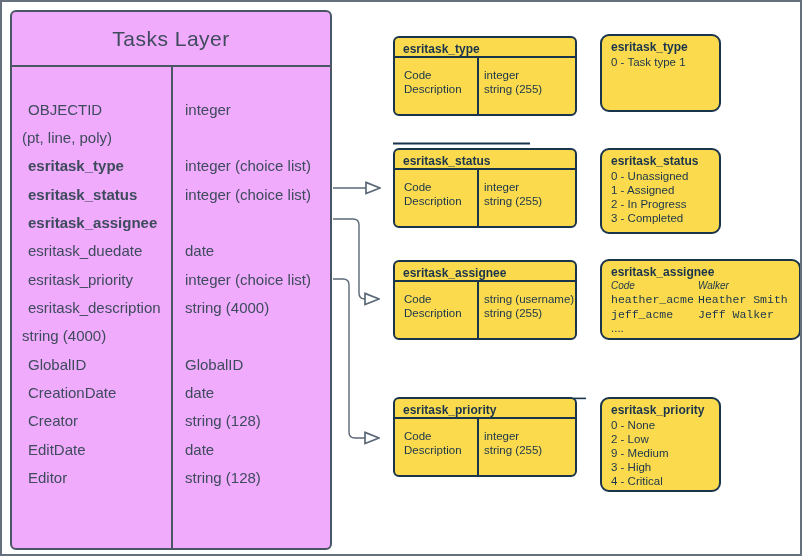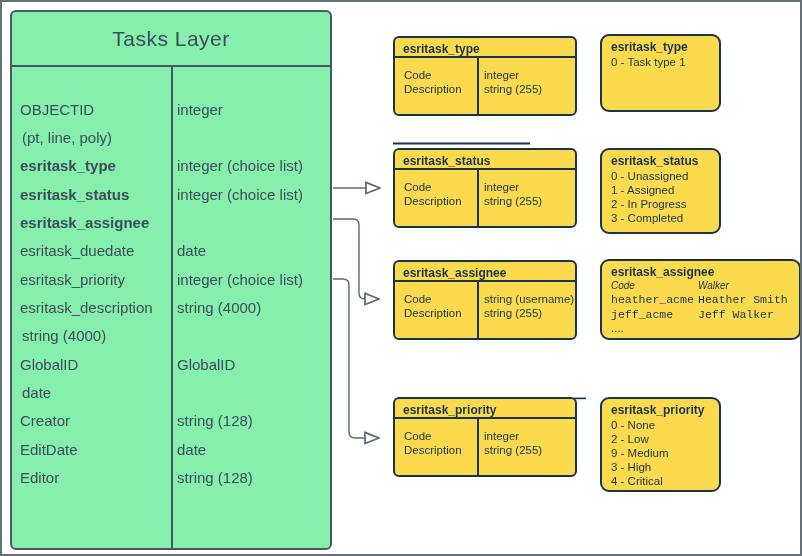--- a/index.html
+++ b/index.html
@@ -1,27 +1,27 @@
 <!DOCTYPE html>
 <html><head>
 <meta charset="utf-8">
 <style>
   html,body{margin:0;padding:0;background:#e8e8e8;font-family:"Liberation Sans",sans-serif;}
   .canvas{position:relative;width:802px;height:556px;box-sizing:border-box;background:#ffffff;
           border:2px solid #66707c;overflow:hidden;}
 
   
   .main-table{position:absolute;left:8px;top:8px;width:322px;height:540px;box-sizing:border-box;
-              background:#86efac;border:2px solid #4a5663;border-radius:6px;color:#3e4b5c;}
+              background:#f0abfc;border:2px solid #4a5663;border-radius:6px;color:#3e4b5c;}
   .main-title{height:53px;line-height:53px;text-align:center;font-size:21px;letter-spacing:.5px;
               border-bottom:2px solid #4a5663;}
   .col-divider{position:absolute;left:159px;top:55px;bottom:0;width:1.5px;background:#4a5663;}
   .rows{position:absolute;left:0;right:0;top:83px;}
   .row{display:flex;align-items:center;height:28.35px;font-size:15px;}
-  .fname{flex:0 0 147px;padding-left:8px;white-space:nowrap;}
+  .fname{flex:0 0 147px;padding-left:16px;white-space:nowrap;}
   .ftype{padding-left:10px;white-space:nowrap;}
   .bold{font-weight:bold;}
 
   
   .dbox{position:absolute;left:391px;width:184px;height:80px;box-sizing:border-box;
         background:#fbdb4d;border:2px solid #1a344c;border-radius:6px;color:#1a344c;}
   .dbox-title{height:20px;box-sizing:border-box;padding:4px 0 0 8px;font-size:12px;font-weight:bold;
               border-bottom:2px solid #1a344c;}
   .dbox-body{display:flex;padding-top:10px;font-size:11.5px;line-height:14px;}
   .dbox-names{flex:0 0 73px;padding-left:9px;}
@@ -81,20 +81,21 @@
           <span class="ftype">string (4000)</span>
         </div>
       <div class="row">
           <span class="ftype">string (4000)</span>
         </div>
       <div class="row">
           <span class="fname">GlobalID</span>
           <span class="ftype">GlobalID</span>
         </div>
       <div class="row">
+          <span class="fname">CreationDate</span>
           <span class="ftype">date</span>
         </div>
       <div class="row">
           <span class="fname">Creator</span>
           <span class="ftype">string (128)</span>
         </div>
       <div class="row">
           <span class="fname">EditDate</span>
           <span class="ftype">date</span>
         </div>

